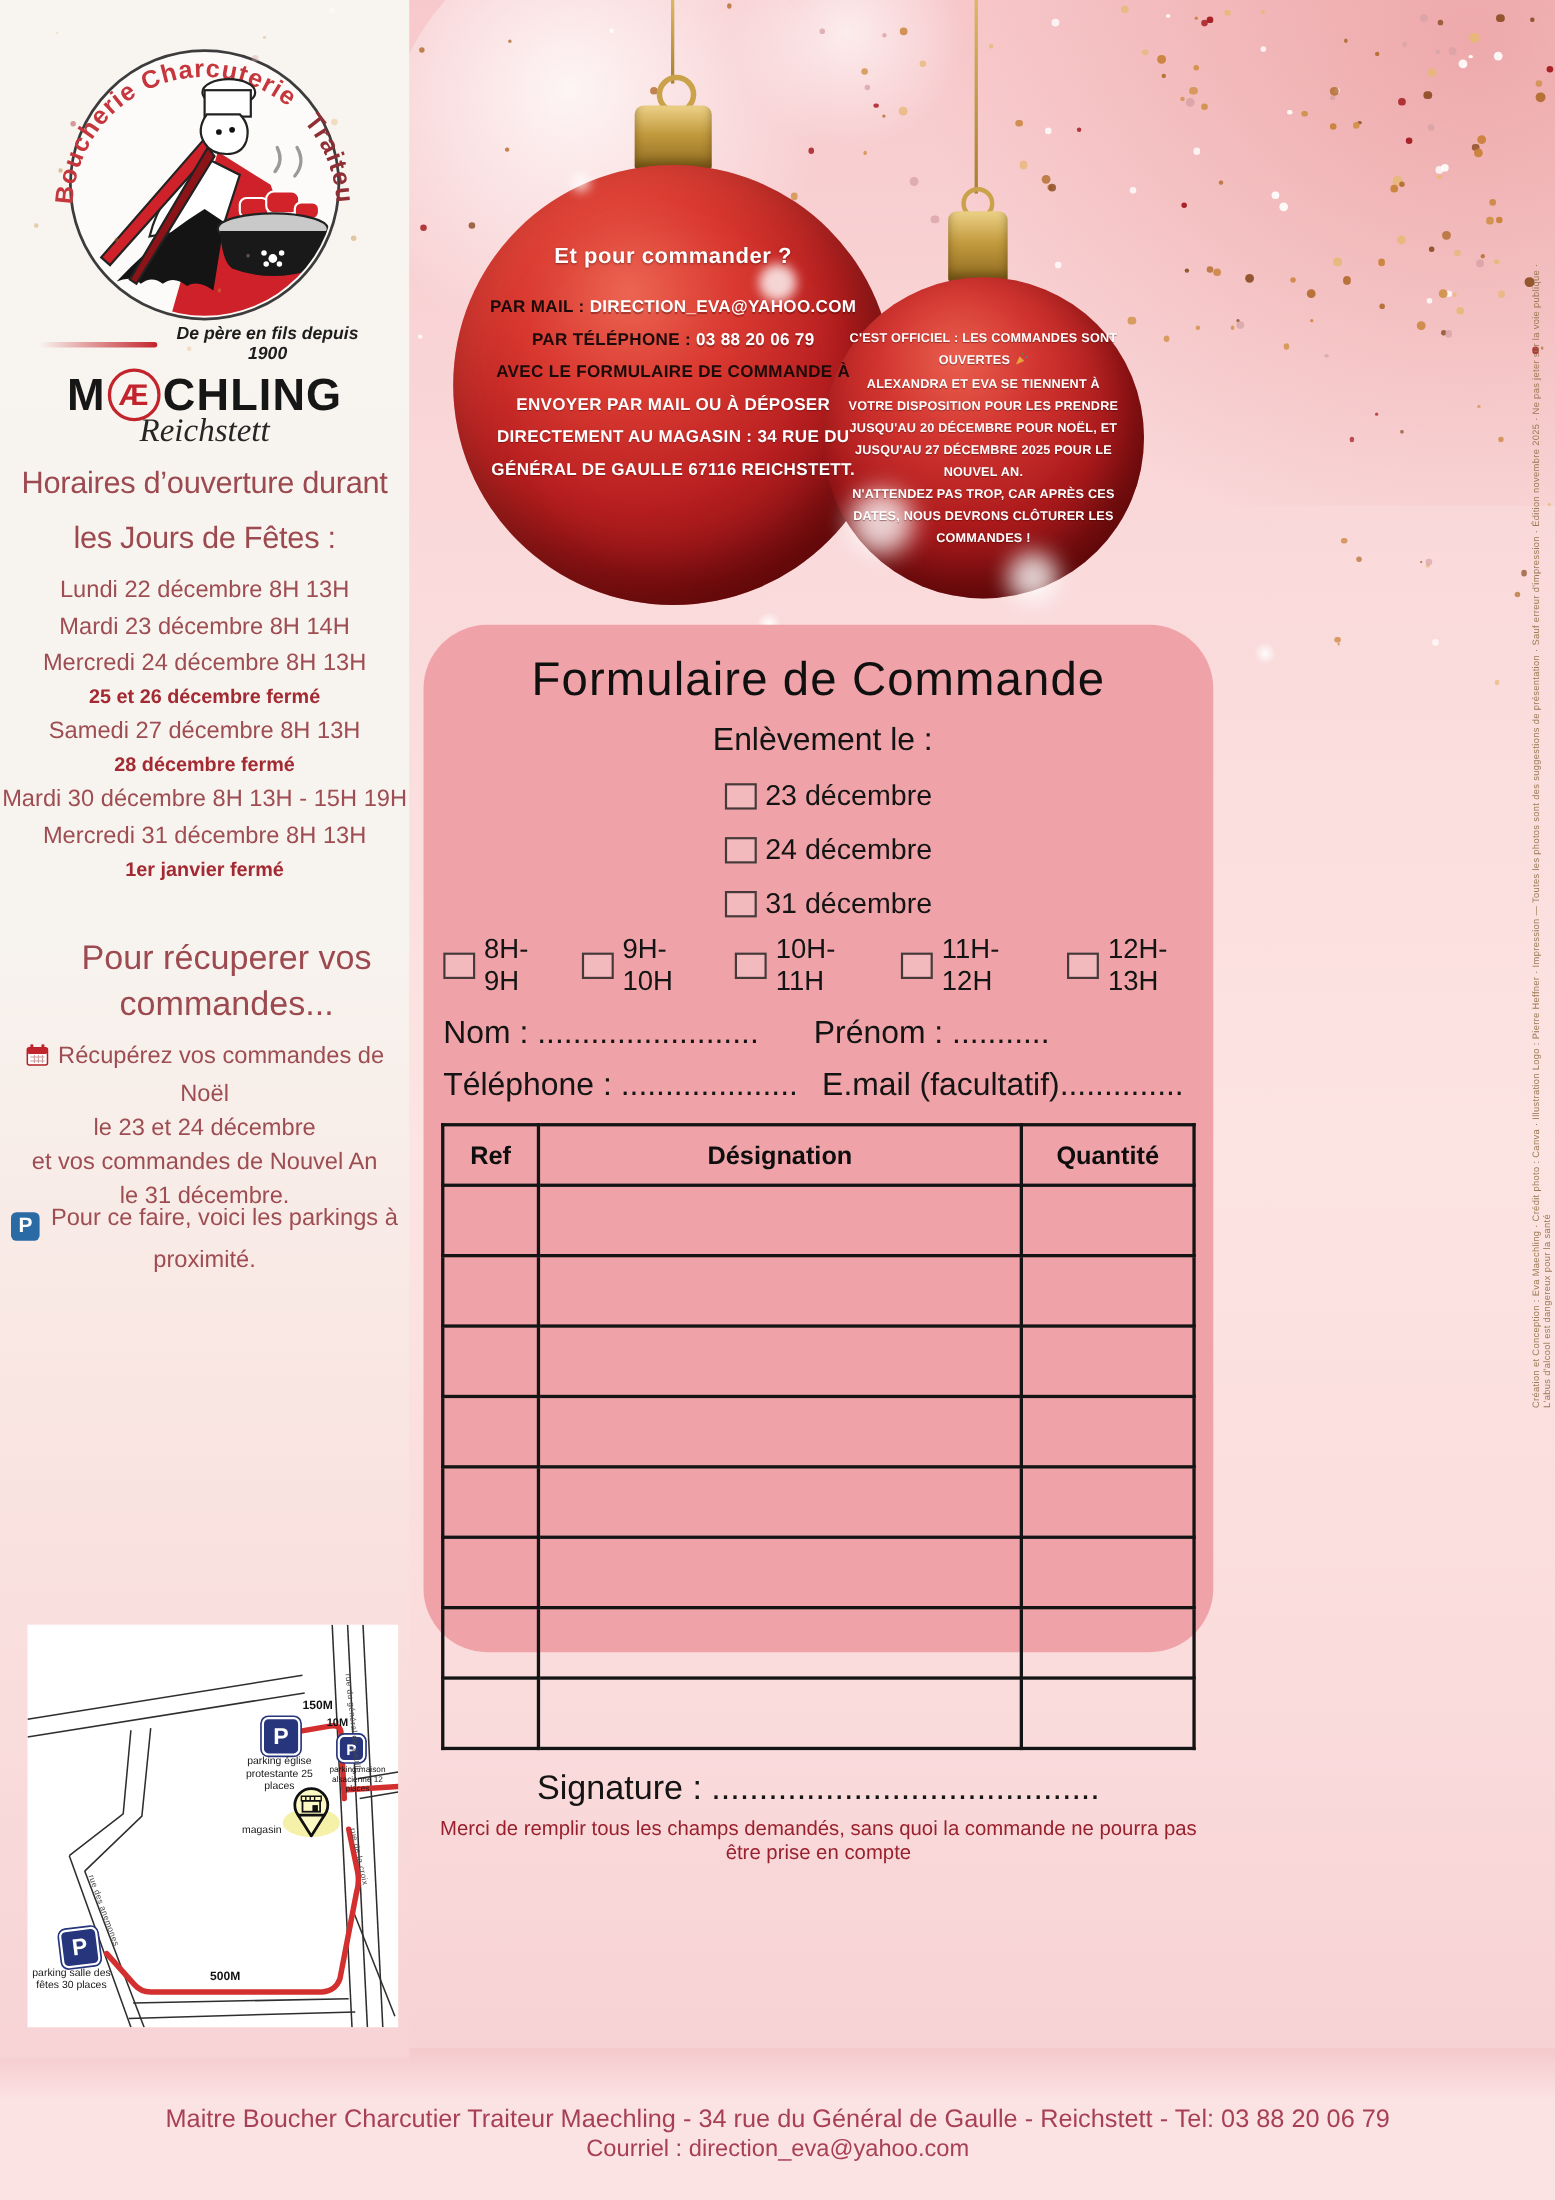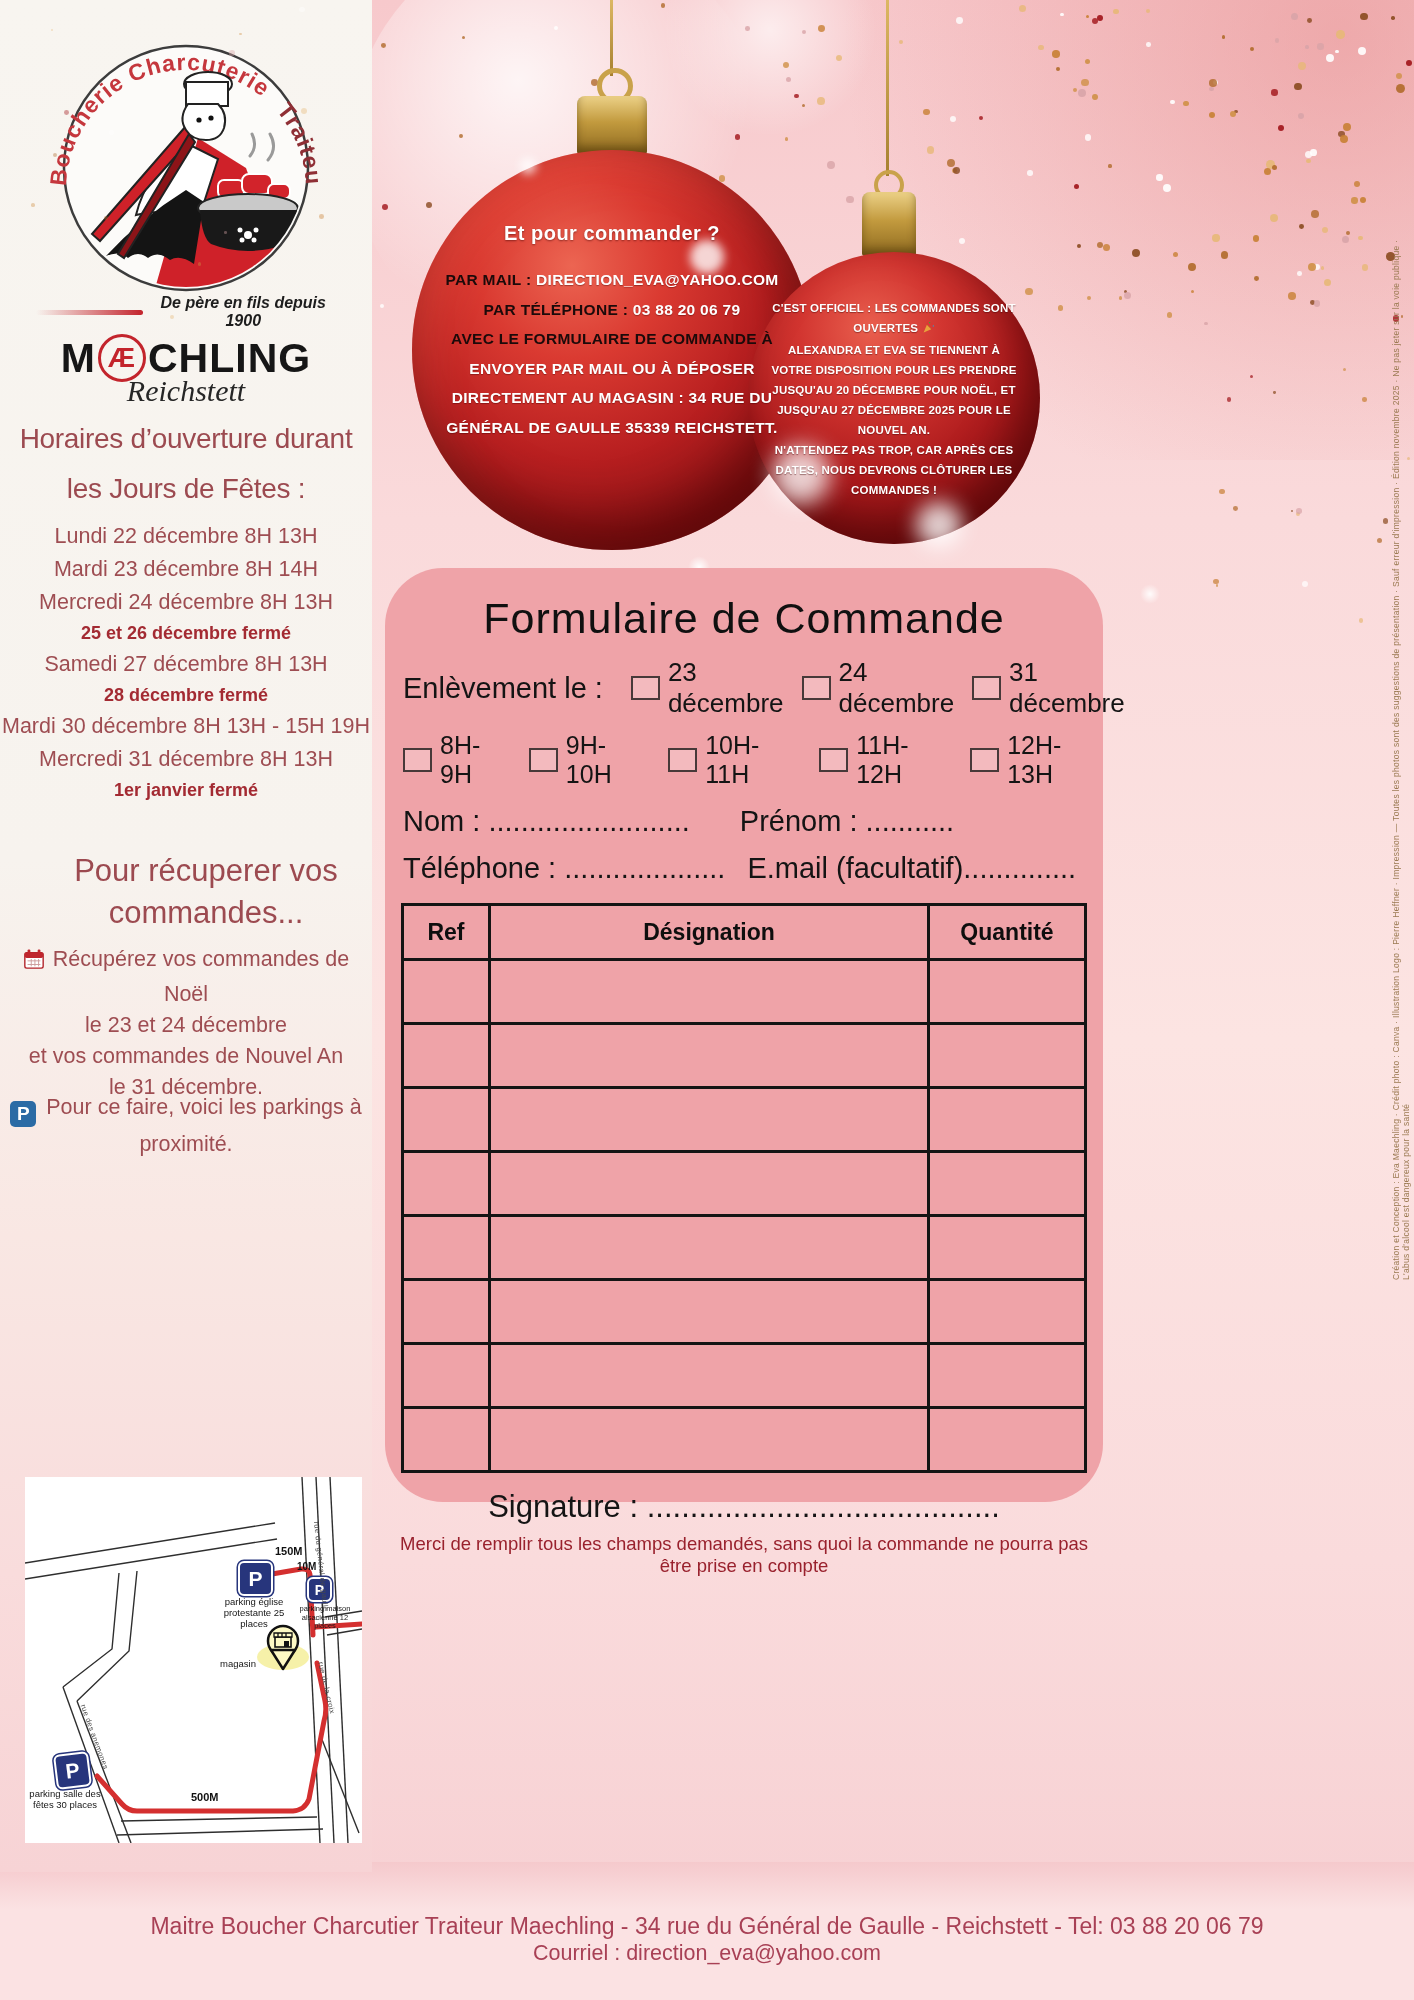--- a/index.html
+++ b/index.html
@@ -74,21 +74,21 @@
     text-shadow:0 1px 1px rgba(60,0,0,.45);white-space:nowrap;}
   .party-icon{display:inline-block;vertical-align:-2px;}
 
   
   .form{position:absolute;left:385px;top:568px;width:718px;height:934px;background:#efa3a8;
     border-radius:58px;color:#151515;}
   .form-title{margin-top:26px;text-align:center;font-size:43px;font-weight:300;
     letter-spacing:1px;color:#101010;}
   .f-row{display:flex;align-items:center;margin-left:18px;font-weight:300;color:#141414;}
   .f-label{font-size:29px;font-weight:300;margin-right:10px;white-space:nowrap;}
-  #date-checks{margin-top:14px;gap:18px;}
+  #date-checks{margin-top:14px;gap:18px;flex-direction:column;}
   #time-checks{margin-top:12px;gap:20px;}
   .chk{display:flex;align-items:center;gap:8px;font-size:26px;font-weight:300;cursor:pointer;}
   #time-checks .chk{font-size:25px;}
   .box{width:25px;height:20px;border:2px solid #473939;background:rgba(255,255,255,.25);flex:none;}
   .name-row{margin-top:16px;gap:50px;font-size:29px;}
   .tel-row{margin-top:14px;gap:22px;font-size:29px;}
   .order-table{margin:18px auto 0;width:686px;border-collapse:collapse;}
   .order-table th{border:3px solid #141414;font-size:23px;font-weight:700;height:50px;color:#0e0e0e;}
   .order-table td{border:3px solid #141414;height:59px;}
   .col-ref{width:82px;} .col-qty{width:152px;}
@@ -468,21 +468,21 @@
   <div class="spot" style="left:916px;top:502px;width:46px;height:46px;filter:blur(10px);"></div>
 
   <div class="ball-big-text">
     <div class="ball-title">Et pour commander ?</div>
     <div id="big-lines">
         <div class="oline"><span class="seg dark">PAR MAIL : </span><span class="seg light">DIRECTION_EVA@YAHOO.COM</span></div>
         <div class="oline"><span class="seg dark">PAR TÉLÉPHONE : </span><span class="seg light">03 88 20 06 79</span></div>
         <div class="oline"><span class="seg dark">AVEC LE FORMULAIRE DE COMMANDE À</span></div>
         <div class="oline"><span class="seg light">ENVOYER PAR MAIL OU À DÉPOSER</span></div>
         <div class="oline"><span class="seg light">DIRECTEMENT AU MAGASIN : 34 RUE DU</span></div>
-        <div class="oline"><span class="seg light">GÉNÉRAL DE GAULLE 35339 REICHSTETT.</span></div>
+        <div class="oline"><span class="seg light">GÉNÉRAL DE GAULLE 67116 REICHSTETT.</span></div>
       </div>
   </div>
   <div class="ball-small-text" id="small-lines">
       <div class="sline">C'EST OFFICIEL : LES COMMANDES SONT</div>
       <div class="sline">OUVERTES <span class="party-icon"><svg viewBox="0 0 24 24" width="13" height="13">
             <path d="M3 21 L9 7 L17 15 Z" fill="#e8a33d"></path>
             <path d="M9 7 L17 15" stroke="#c77f22" stroke-width="1"></path>
             <circle cx="18" cy="5" r="1.6" fill="#d33"></circle>
             <circle cx="21" cy="9" r="1.3" fill="#39c"></circle>
             <circle cx="14" cy="3" r="1.3" fill="#3a3"></circle>

